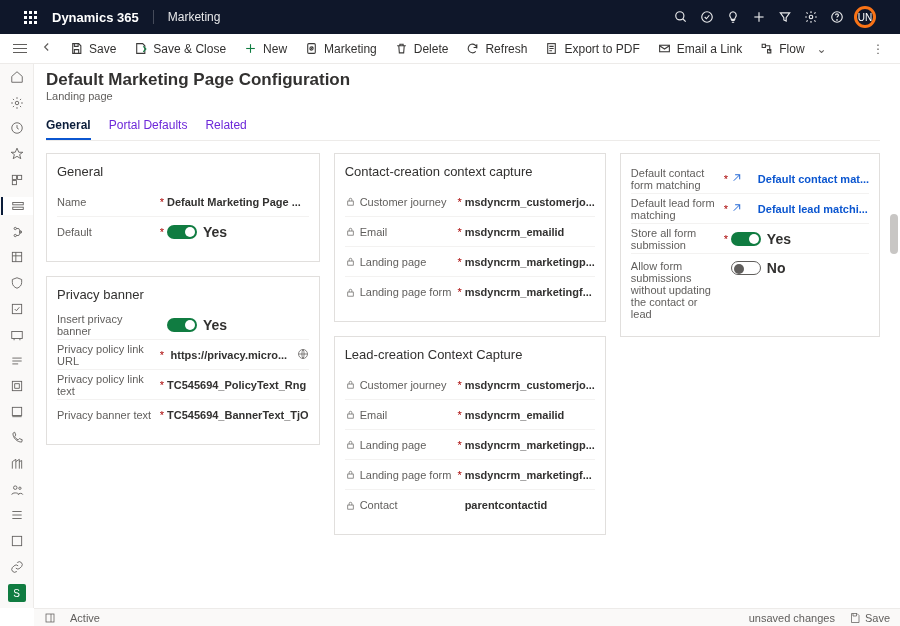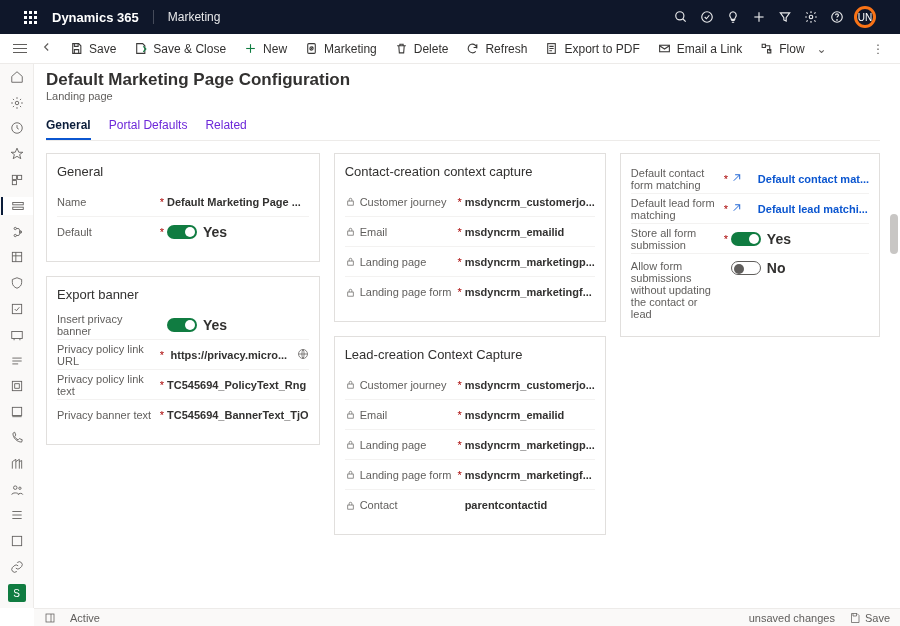--- a/index.html
+++ b/index.html
@@ -380,21 +380,21 @@
           <div class="val">
             <span class="toggle on">
                 <span class="knob"></span>
               </span>
             <span class="tlabel">Yes</span>
           </div>
         </div>
       </div>
 
       <div class="card">
-        <h3>Export banner</h3>
+        <h3>Privacy banner</h3>
         <div class="row">
           <div class="lbl">Insert privacy banner</div>
           <div class="req"></div>
           <div class="val">
             <span class="toggle on">
                 <span class="knob"></span>
               </span>
             <span class="tlabel">Yes</span>
           </div>
         </div>

